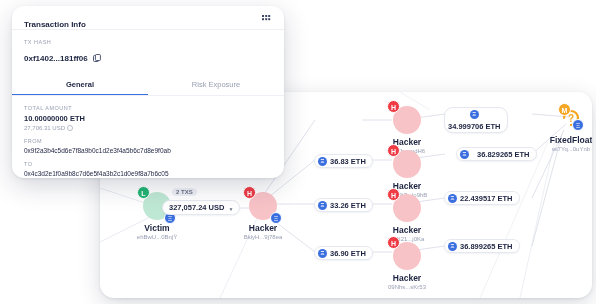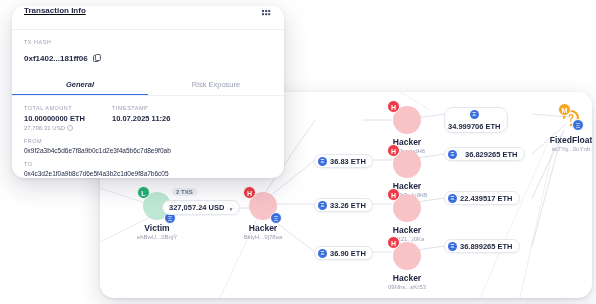--- a/index.html
+++ b/index.html
@@ -94,43 +94,42 @@
     position: absolute;
     left: 12px; top: 6px;
     width: 272px; height: 172px;
     background: #ffffff;
     border-radius: 12px;
     box-shadow: 0 8px 26px rgba(24,30,60,0.18), 0 1px 3px rgba(24,30,60,0.10);
     overflow: hidden;
   }
   .tx-head {
     height: 24px;
-    display: flex; align-items: flex-start; justify-content: space-between;
+    display: flex; align-items: flex-end; justify-content: space-between;
     padding: 0 12px;
     border-bottom: 1px solid #eef0f5;
-    text-decoration: underline;
   }
   .tx-head-title { font-size: 8px; font-weight: bold; color: #1c2340; }
   .expand-icon { display: block; }
 
   .tx-hash-block { padding: 9px 12px 7px 12px; }
   .lbl {
     font-size: 5.5px; letter-spacing: 0.5px;
     color: #9aa0b4; font-weight: normal; text-transform: uppercase;
   }
   .hash-row { display: flex; align-items: center; gap: 5px; margin-top: 4px; }
   .hash-val { font-size: 8px; font-weight: bold; color: #1c2340; }
 
   .tabs { display: flex; border-bottom: 1px solid #eef0f5; }
   .tab {
     flex: 1; text-align: center;
     font-size: 7.5px; padding: 6px 0 5px 0;
     color: #9aa0b4;
   }
-  .tab.active { color: #1c2340; font-weight: bold; border-bottom: 1.5px solid #3b6fe0; font-style: italic; }
+  .tab.active { color: #1c2340; font-weight: bold; border-bottom: 1.5px solid #3b6fe0; }
 
   .tx-body { padding: 9px 12px 0 12px; }
   .metrics { display: flex; }
   .m-total { width: 88px; }
   .m-time  { width: 72px; }
   .m-block { width: 56px; }
   .m-ip    { width: 56px; }
   .m-val { font-size: 7.5px; font-weight: bold; color: #1c2340; margin-top: 3px; white-space: nowrap; }
   .m-usd { font-size: 6px; color: #9aa0b4; margin-top: 2px; display: flex; align-items: center; gap: 2px; }
 
@@ -250,21 +249,21 @@
         <span class="badge-tl badge-H">H</span>
       </div>
       <div class="node-title">Hacker</div>
       <div class="node-sub">09Nhs...sKr53</div>
     </div>
 
     <div class="pill" style="left:344px; top:15px;flex-direction:column;">
       <span class="coin">Ξ</span>
       <span>34.999706 ETH</span>
     </div>
-    <div class="pill" style="left:344px; top:55px;gap:8px;">
+    <div class="pill" style="left:356px; top:55px;gap:8px;">
       <span class="coin">Ξ</span>
       <span>36.829265 ETH</span>
     </div>
     <div class="pill" style="left:344px; top:99px;">
       <span class="coin">Ξ</span>
       <span>22.439517 ETH</span>
     </div>
     <div class="pill" style="left:344px; top:147px;">
       <span class="coin">Ξ</span>
       <span>36.899265 ETH</span>
@@ -329,24 +328,20 @@
 
         <div class="m-total">
           <div class="lbl">TOTAL AMOUNT</div>
           <div class="m-val">10.00000000 ETH</div>
           <div class="m-usd">
             <span>27,706.31 USD</span>
             <span class="info-circ"></span>
           </div>
         </div>
 
-        <div class="m-time">
-          <div class="lbl">TIMESTAMP</div>
-          <div class="m-val">10.07.2025 11:26</div>
-        </div>
 
 
 
       </div>
 
       <div class="addr-block">
         <div class="lbl">FROM</div>
         <div class="addr-val">0x9f2a3b4c5d6e7f8a9b0c1d2e3f4a5b6c7d8e9f0ab</div>
       </div>
 

